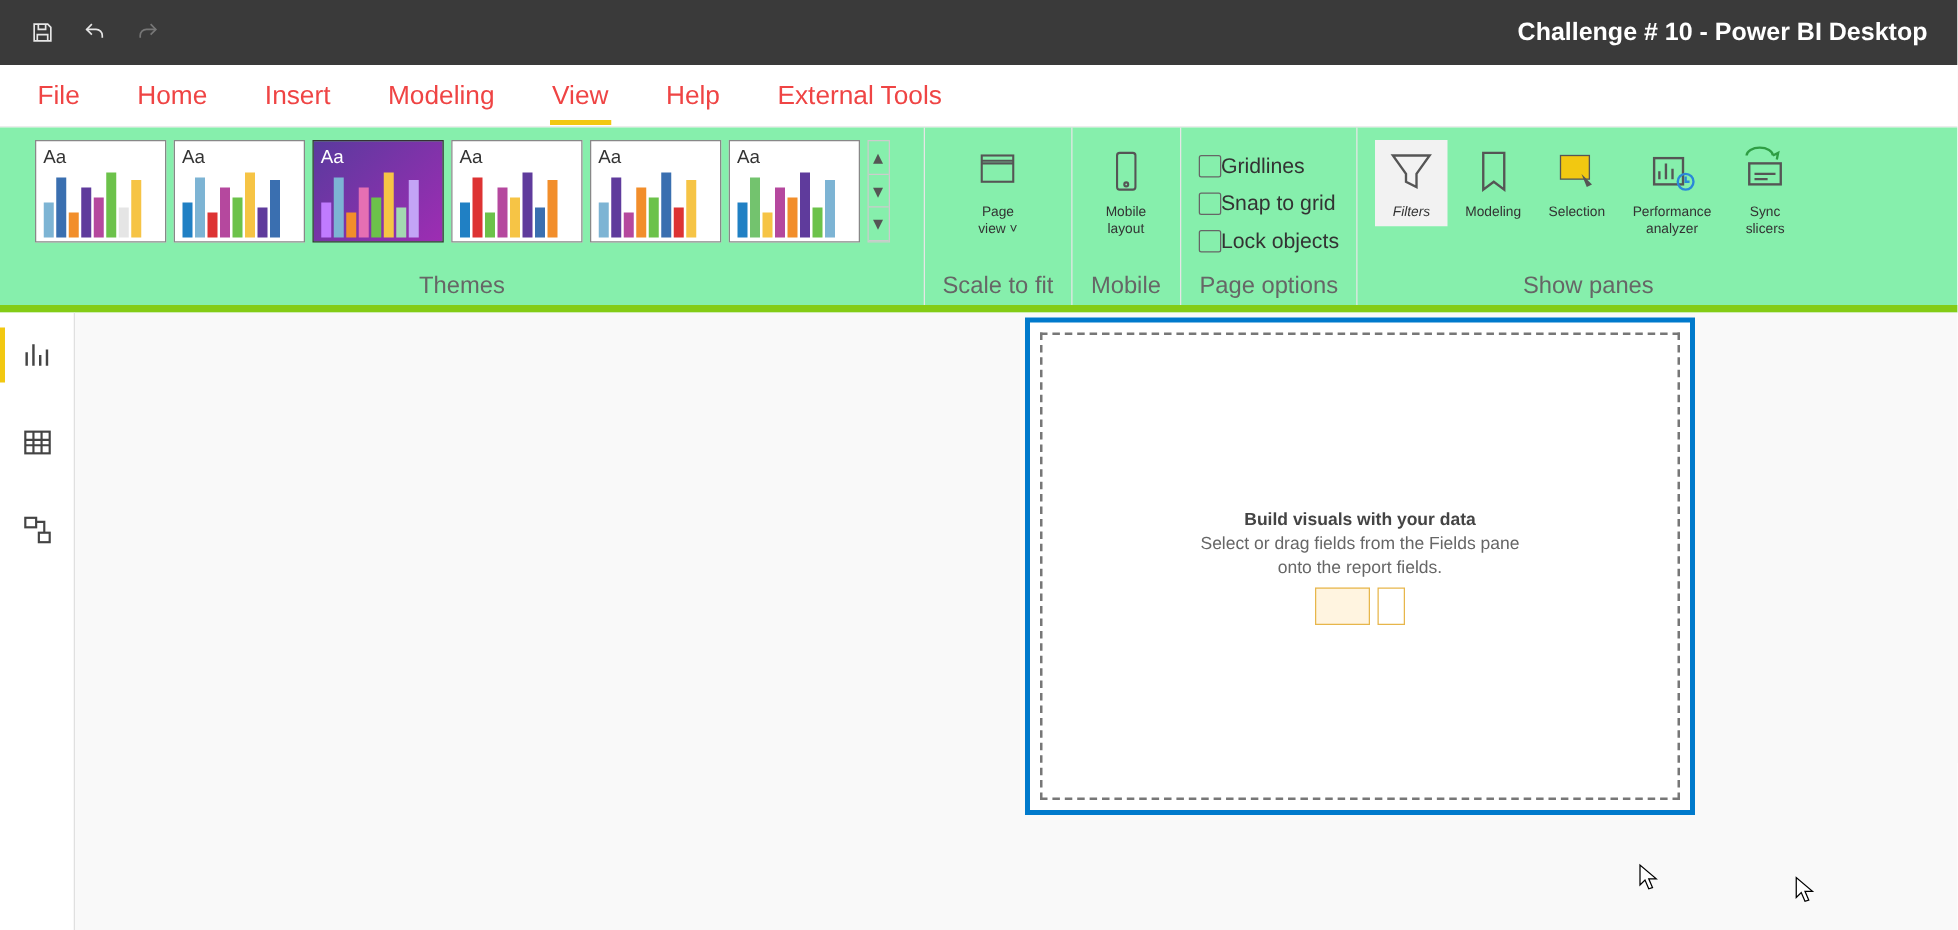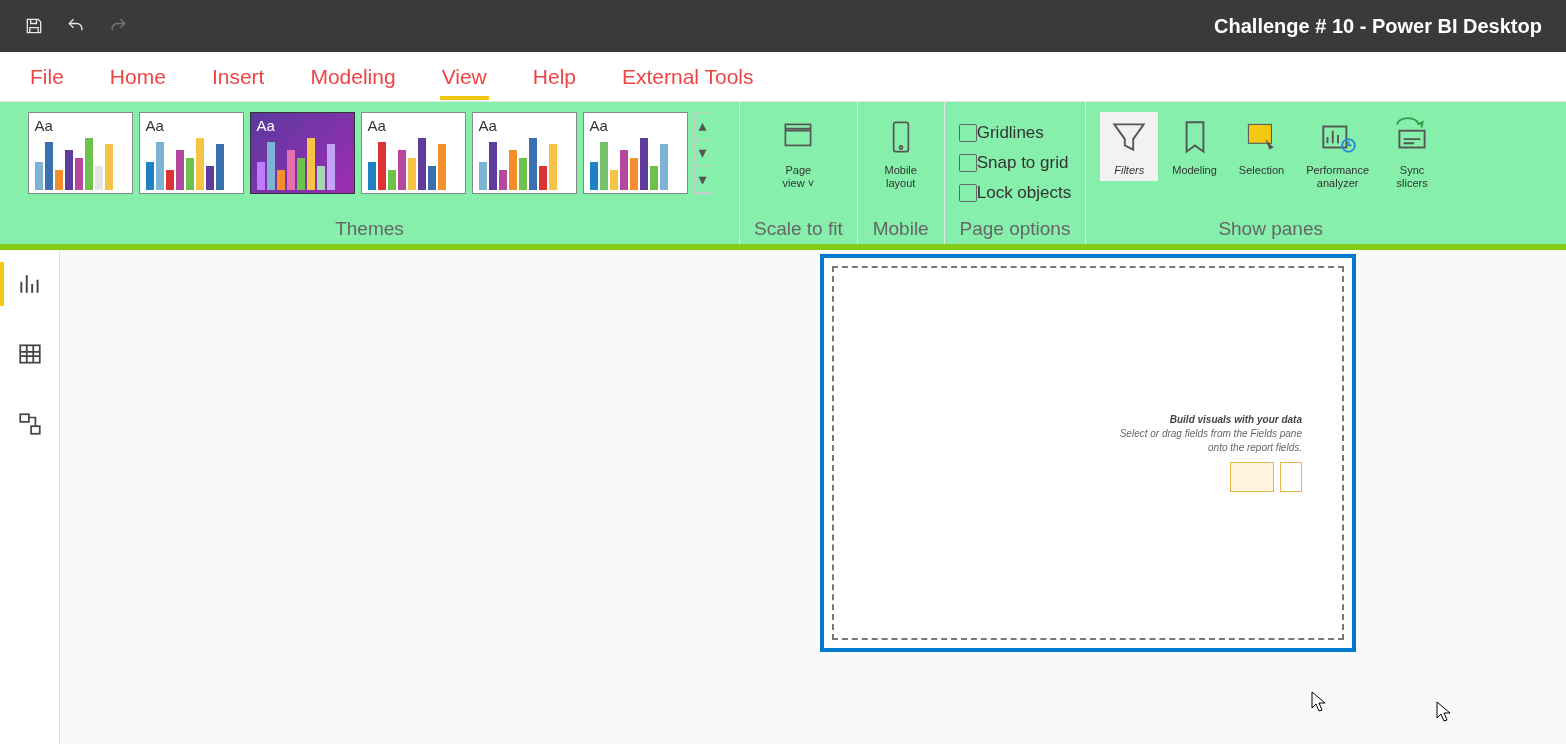--- a/index.html
+++ b/index.html
@@ -42,21 +42,21 @@
   .check-box { width: 18px; height: 18px; border: 1.5px solid #666; border-radius: 2px; }
 
   
   .body-area { display: flex; height: calc(744px - 52px - 50px - 148px); }
   .viewrail { width: 60px; background: #fff; border-right: 1px solid #e0e0e0; display: flex; flex-direction: column; align-items: center; padding-top: 12px; gap: 26px; }
   .rail-btn { width: 48px; height: 44px; display: flex; align-items: center; justify-content: center; cursor: pointer; color: #444; position: relative; }
   .rail-btn.active::before { content:""; position:absolute; left:-6px; top:0; bottom:0; width:4px; background:#f2c811; }
 
   .canvas-wrap { flex:1; position: relative; background: #f9f9f9; }
   .canvas-frame { position: absolute; left: 760px; top: 4px; width: 536px; height: 398px; border: 4px solid #007ACC; background: #fff; }
-  .canvas-inner { position: absolute; inset: 8px; border: 2px dashed #777; display: flex; flex-direction: column; align-items: flex-end; justify-content: center; text-align:center; color:#666; font-size:10px; gap:3px; padding: 0 40px; font-style: italic; }
+  .canvas-inner { position: absolute; inset: 8px; border: 2px dashed #777; display: flex; flex-direction: column; align-items: center; justify-content: center; text-align:center; color:#666; font-size:14px; gap:3px; padding: 0 40px; }
   .canvas-inner .bold { color:#444; font-weight:600; }
   .placeholder-graphic { display:flex; gap:6px; margin-top:6px; }
   .ph-box { border:1px solid #e7b64b; background:#fff4e0; }
 
   .cursor { position: absolute; width: 20px; height: 22px; }
 </style>
 </head>
 <body>
 
 <div class="titlebar">

